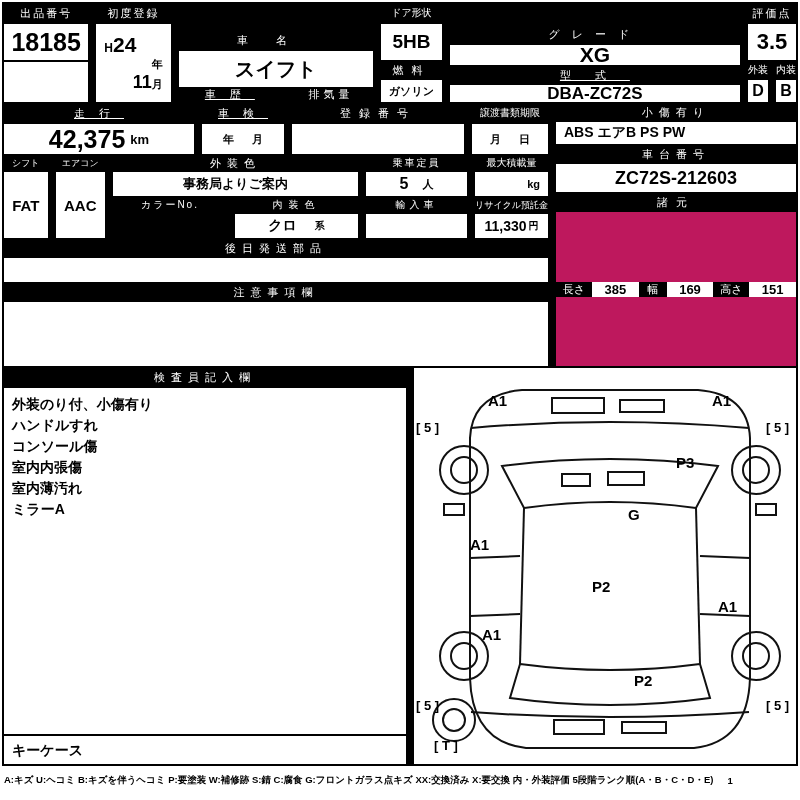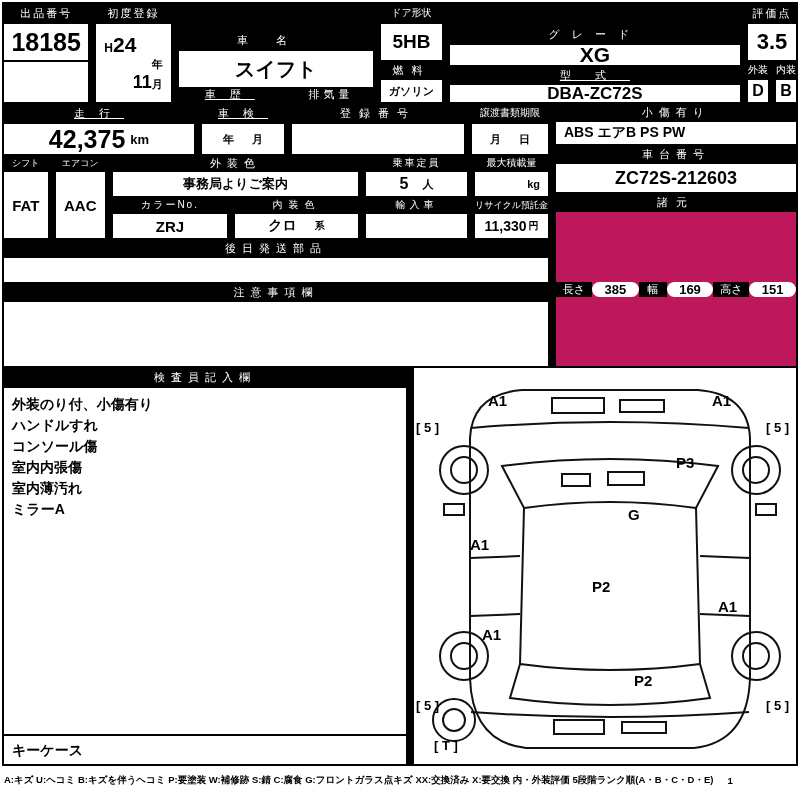--- a/index.html
+++ b/index.html
@@ -28,21 +28,21 @@
   .fr3 { display: flex; align-items: baseline; justify-content: flex-end; }
   .fr3 .num { font-size: 18px; font-weight: bold; }
   .fr3 .u { font-size: 11px; font-weight: bold; }
   .placeholder-units { gap: 18px; font-size: 11px; font-weight: bold; }
   .sp-content { background: #fff; padding: 8px 6px; font-weight: bold; font-size: 14px; }
   .left-pad { justify-content: flex-start; padding-left: 8px; }
   .spec-row { background: #be185d; display: flex; align-items: center; }
   .spec-chip { background: #000; color: #fff; font-size: 11px; display: flex;
     align-items: center; justify-content: center; }
   .spec-val { flex: 1; display: flex; align-items: center; justify-content: center;
-    font-weight: bold; font-size: 13px; background: #fff; border-radius: 10px; }
+    font-weight: bold; font-size: 13px; background: #fff; }
   .notes { background: #fff; padding: 6px 8px; font-size: 14px; font-weight: bold;
     line-height: 21px; overflow: hidden; }
   .diagram { position: relative; background: #fff; overflow: hidden; }
   .diagram svg { position: absolute; left: 0; top: 0; }
   .dlabel { position: absolute; font-weight: bold; font-size: 15px; white-space: pre; }
   .dlabel.br { font-size: 13px; }
   .legend { position: absolute; left: 4px; top: 774px; width: 792px; display: flex;
     align-items: center; font-size: 9.5px; font-weight: bold; white-space: nowrap; }
   .legend .pg { margin-left: 14px; }
 </style>
@@ -156,21 +156,20 @@
           <div class="col" style="width:50px">
             <div class="hd ls0 f9" style="height:14px">エアコン</div>
             <div class="v" style="flex:1;font-size:15px">AAC</div>
           </div>
           <div class="col" style="width:248px">
             <div class="hd ls6" style="height:14px">外装色</div>
             <div class="v" style="height:24px;font-size:13px">事務局よりご案内</div>
             <div class="row" style="flex:1">
               <div class="col" style="width:114px">
                 <div class="hd ls2 f10" style="height:14px">カラーNo.</div>
-                <div class="v" style="flex:1;font-size:15px">ZRJ</div>
               </div>
               <div class="col" style="flex:1">
                 <div class="hd ls6 f10" style="height:14px">内装色</div>
                 <div class="v" style="flex:1">
                   <span style="font-size:14px">クロ</span>
                   <span class="unit" style="font-size:10px;margin-left:18px">系</span>
                 </div>
               </div>
             </div>
           </div>

